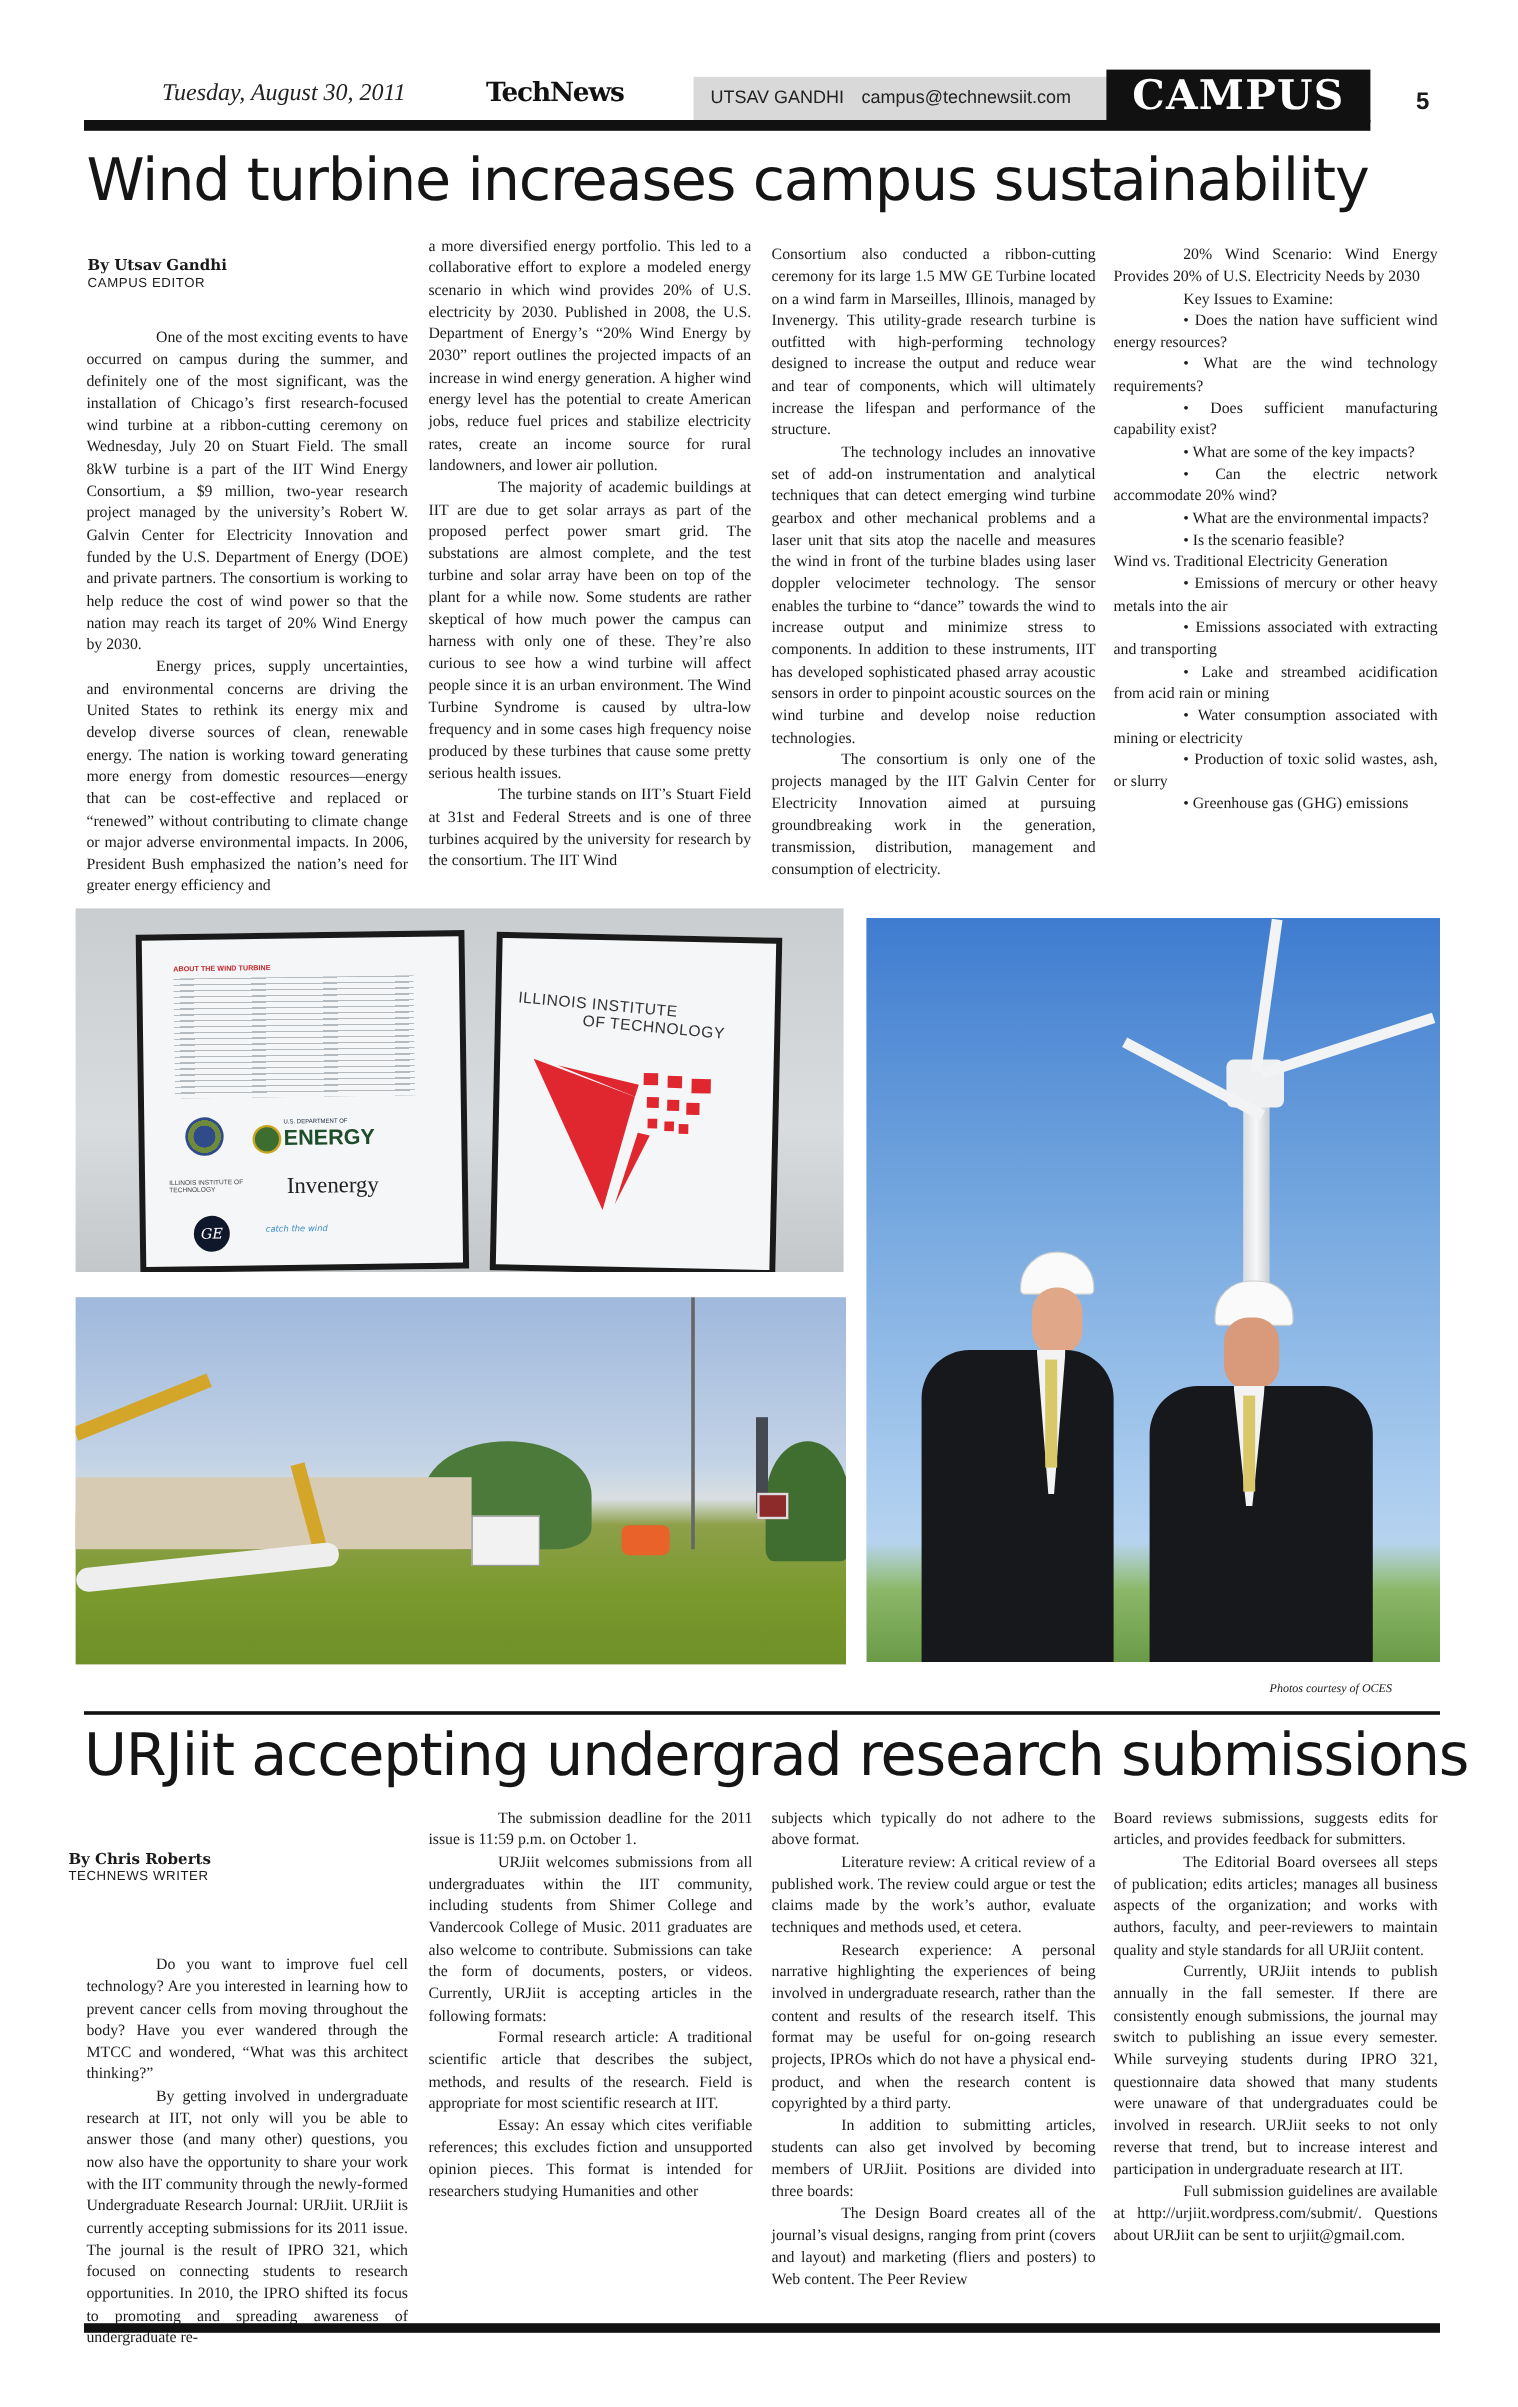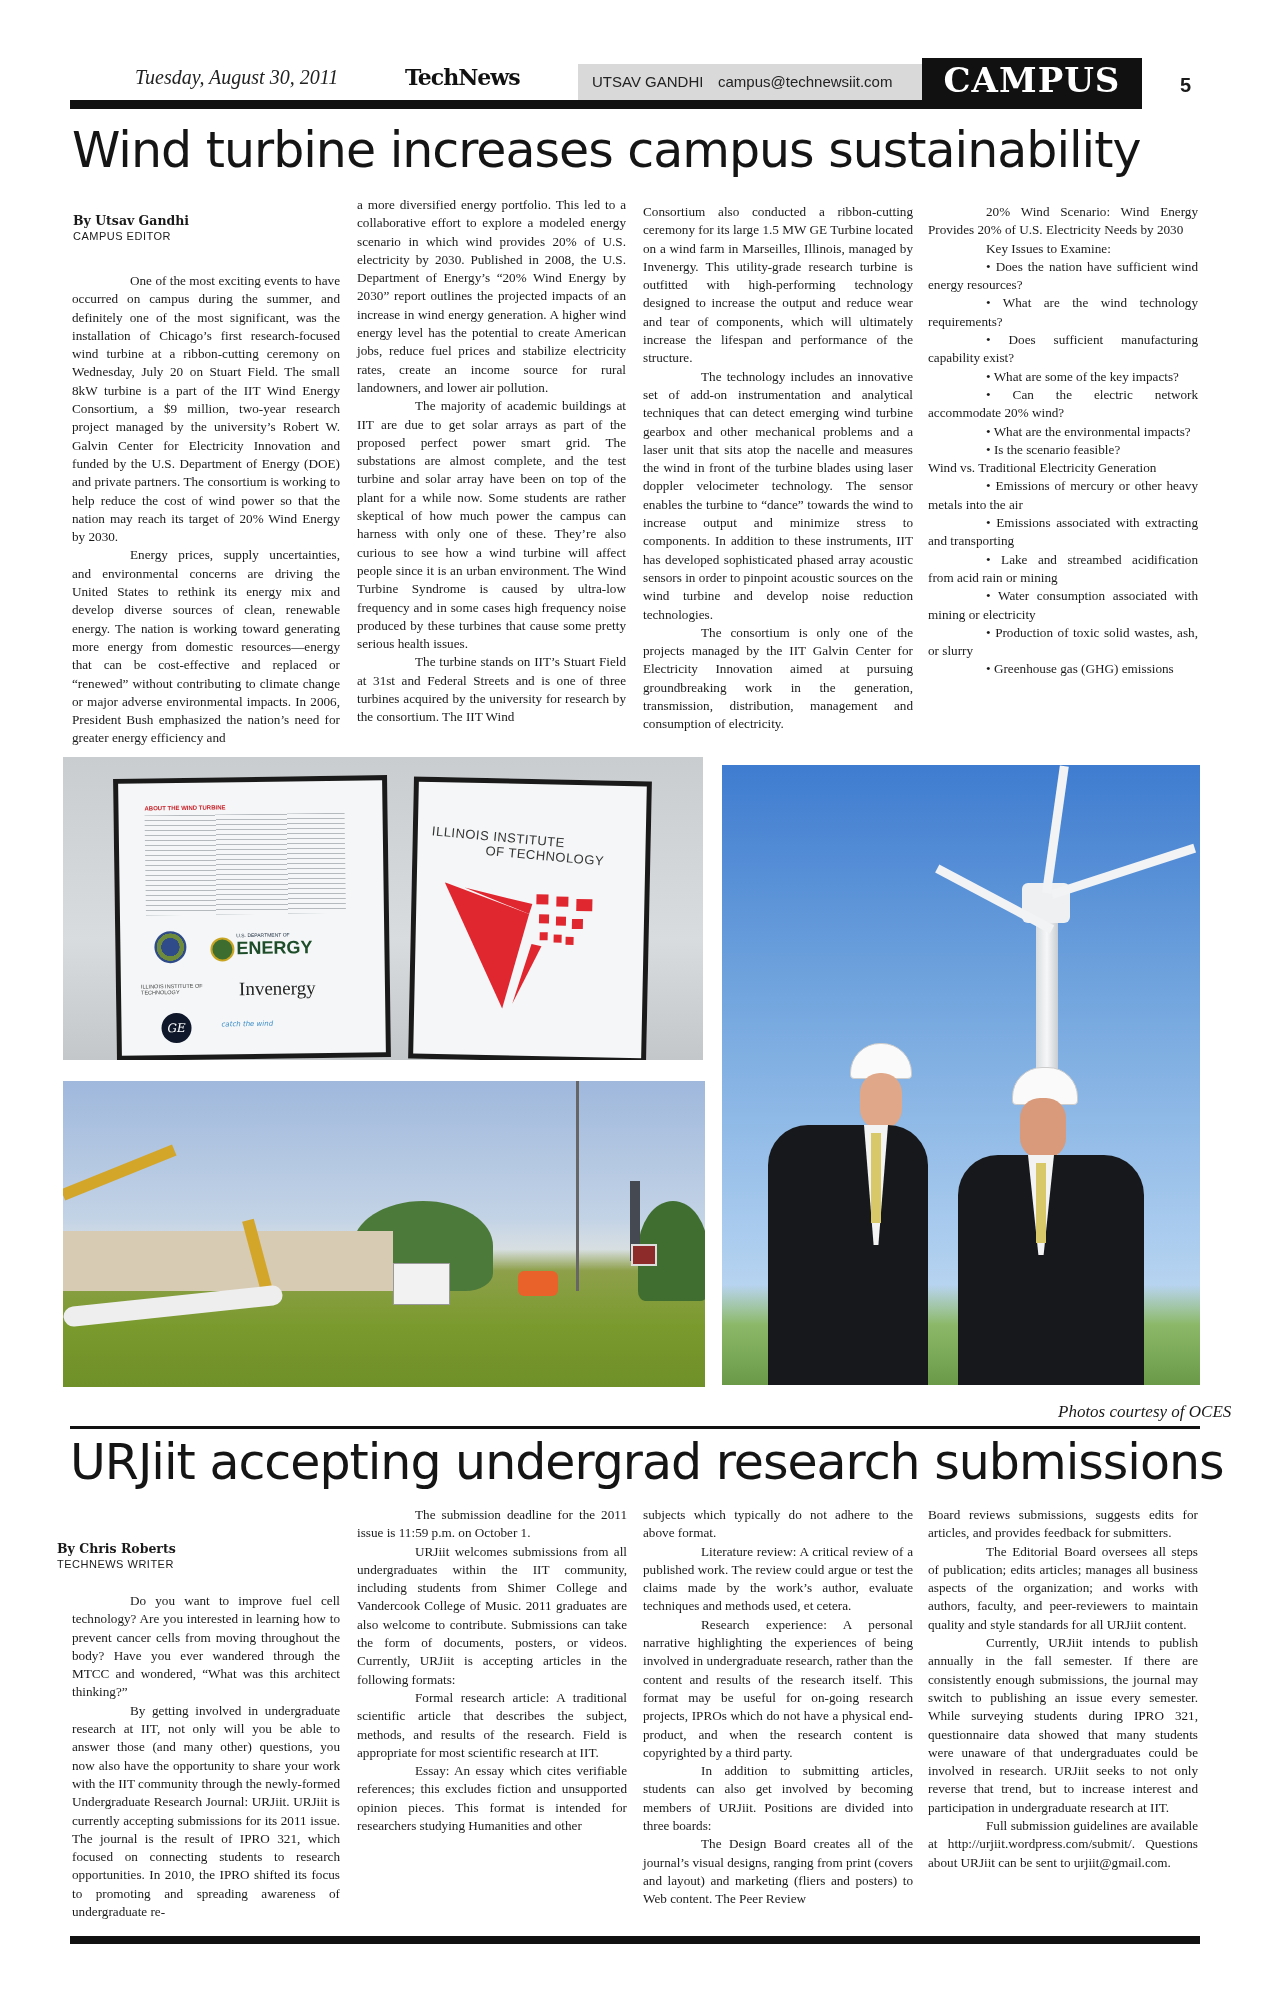--- a/index.html
+++ b/index.html
@@ -14,21 +14,21 @@
   .mast-section{left:922px;top:58px;width:220px;height:44px;background:#111;color:#fff;font-family:"DejaVu Serif",serif;font-weight:bold;font-size:34px;text-align:center;line-height:44px;letter-spacing:1px;}
   .mast-page{left:1180px;top:74px;font-family:"Liberation Sans",sans-serif;font-weight:bold;font-size:20px;}
   .mast-rule{left:70px;top:100px;width:1072px;height:9px;background:#111;}
   .headline{font-family:"DejaVu Sans",sans-serif;font-size:49px;letter-spacing:-1px;color:#151515;white-space:nowrap;}
   .byline{font-family:"DejaVu Serif",serif;font-weight:bold;font-size:12.5px;}
   .role{font-family:"Liberation Sans",sans-serif;font-size:11px;letter-spacing:0.5px;margin-top:2px;}
   .col{font-family:"Liberation Serif",serif;font-size:13.2px;line-height:18.3px;text-align:justify;hyphens:auto;}
   .col p{margin:0;text-indent:58px;}
   .col p.noind{text-indent:0;}
   .photo{overflow:hidden;}
-  .caption{font-family:"Liberation Serif",serif;font-style:italic;font-size:17px;}
+  .caption{font-family:"Liberation Serif",serif;font-style:italic;font-size:10px;}
   .rule-thin{height:3px;background:#111;}
   .rule-thick{height:8px;background:#111;}
 </style>
 </head>
 <body>
 
 <div class="abs mast-date">Tuesday, August 30, 2011</div>
 <div class="abs mast-logo">TechNews</div>
 <div class="abs mast-gray"></div>
 <div class="abs mast-author">UTSAV GANDHI</div>
@@ -153,21 +153,21 @@
 <div class="abs caption" style="left:1058px;top:1402px;">Photos courtesy of OCES</div>
 
 <div class="abs rule-thin" style="left:70px;top:1426px;width:1130px;"></div>
 <div class="abs headline" style="left:70px;top:1434px;">URJiit accepting undergrad research submissions</div>
 
 <div class="abs" style="left:57px;top:1541px;width:270px;">
   <div class="byline">By Chris Roberts</div>
   <div class="role">TECHNEWS WRITER</div>
 </div>
 
-<div class="abs col" style="left:72px;top:1592px;width:268px;">
+<div class="abs col" style="left:72px;top:1628px;width:268px;">
   <p>Do you want to improve fuel cell technology? Are you interested in learning how to prevent cancer cells from moving throughout the body? Have you ever wandered through the MTCC and wondered, “What was this architect thinking?”</p>
   <p>By getting involved in undergraduate research at IIT, not only will you be able to answer those (and many other) questions, you now also have the opportunity to share your work with the IIT community through the newly-formed Undergraduate Research Journal: URJiit. URJiit is currently accepting submissions for its 2011 issue. The journal is the result of IPRO 321, which focused on connecting students to research opportunities. In 2010, the IPRO shifted its focus to promoting and spreading awareness of undergraduate re-</p>
 </div>
 
 <div class="abs col" style="left:357px;top:1506px;width:270px;">
   <p>The submission deadline for the 2011 issue is 11:59 p.m. on October 1.</p>
   <p>URJiit welcomes submissions from all undergraduates within the IIT community, including students from Shimer College and Vandercook College of Music. 2011 graduates are also welcome to contribute. Submissions can take the form of documents, posters, or videos. Currently, URJiit is accepting articles in the following formats:</p>
   <p>Formal research article: A traditional scientific article that describes the subject, methods, and results of the research. Field is appropriate for most scientific research at IIT.</p>
   <p>Essay: An essay which cites verifiable references; this excludes fiction and unsupported opinion pieces. This format is intended for researchers studying Humanities and other</p>
 </div>

